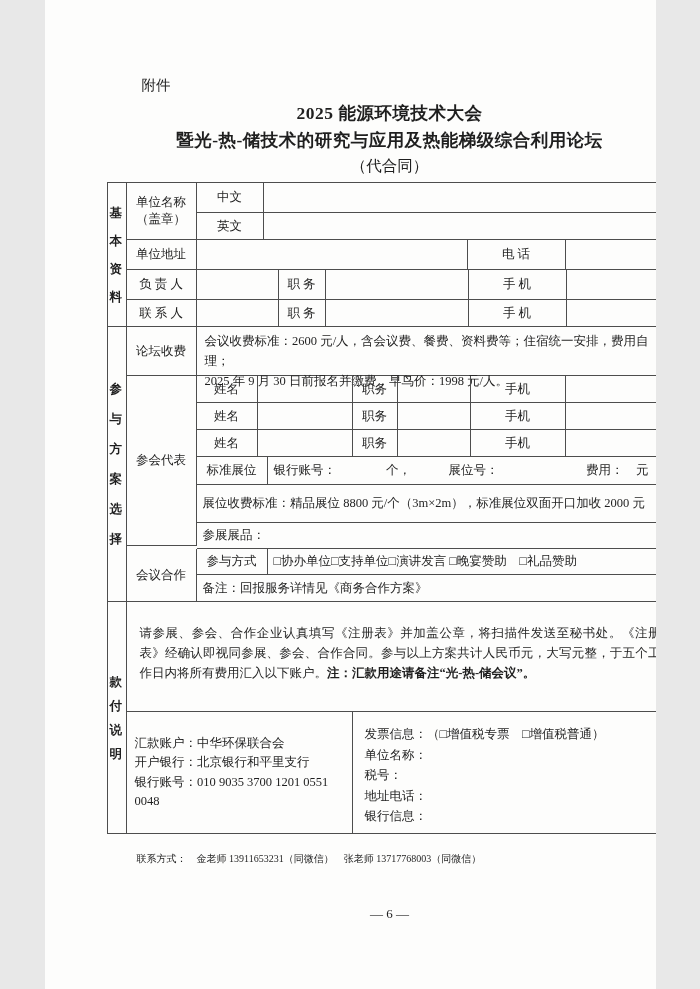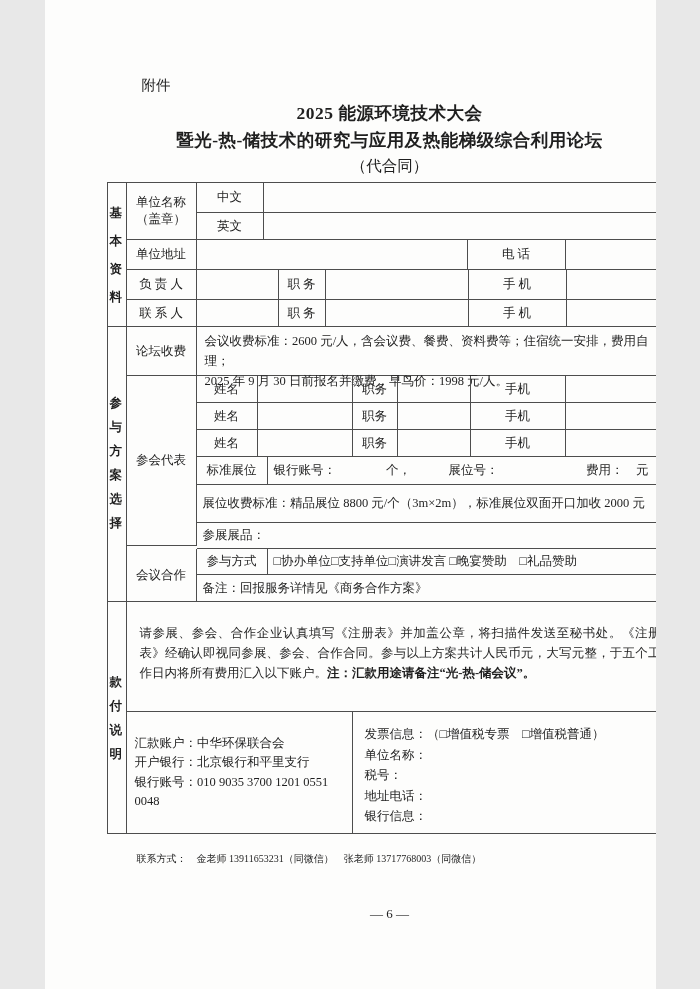--- a/index.html
+++ b/index.html
@@ -26,21 +26,21 @@
   }
   .sec{display:flex;}
   .sec-label{
     width:19px;flex:0 0 19px;
     border-right:1px solid #4d4d4d;border-bottom:1px solid #4d4d4d;
     display:flex;align-items:center;justify-content:center;
     box-sizing:border-box;
   }
   .vtext{width:14px;font-weight:bold;word-break:break-all;}
   .vt-basic{line-height:28px;}
-  .vt-part{line-height:24px;font-family:Liberation Mono, monospace;}
+  .vt-part{line-height:30px;}
   .vt-pay{line-height:24px;}
   .sec-body{flex:1;display:flex;flex-direction:column;min-width:0;}
   .row{display:flex;}
   .group{display:flex;}
   .stack{flex:1;display:flex;flex-direction:column;min-width:0;}
   .cell{
     border-right:1px solid #4d4d4d;border-bottom:1px solid #4d4d4d;
     box-sizing:border-box;
     display:flex;align-items:center;
     min-width:0;

